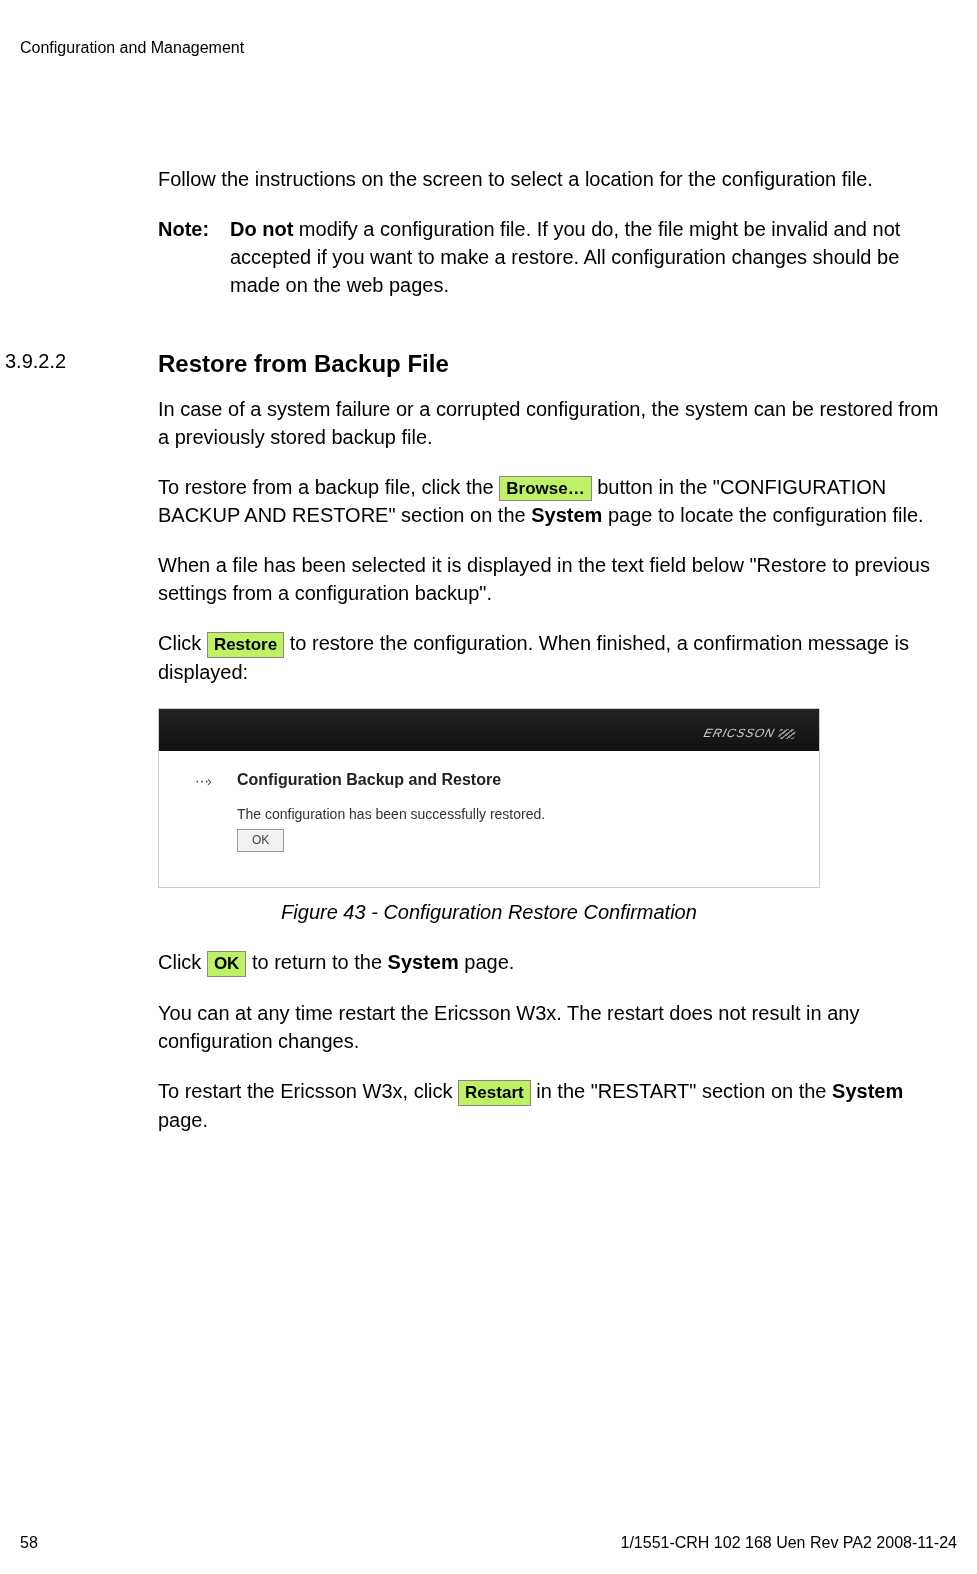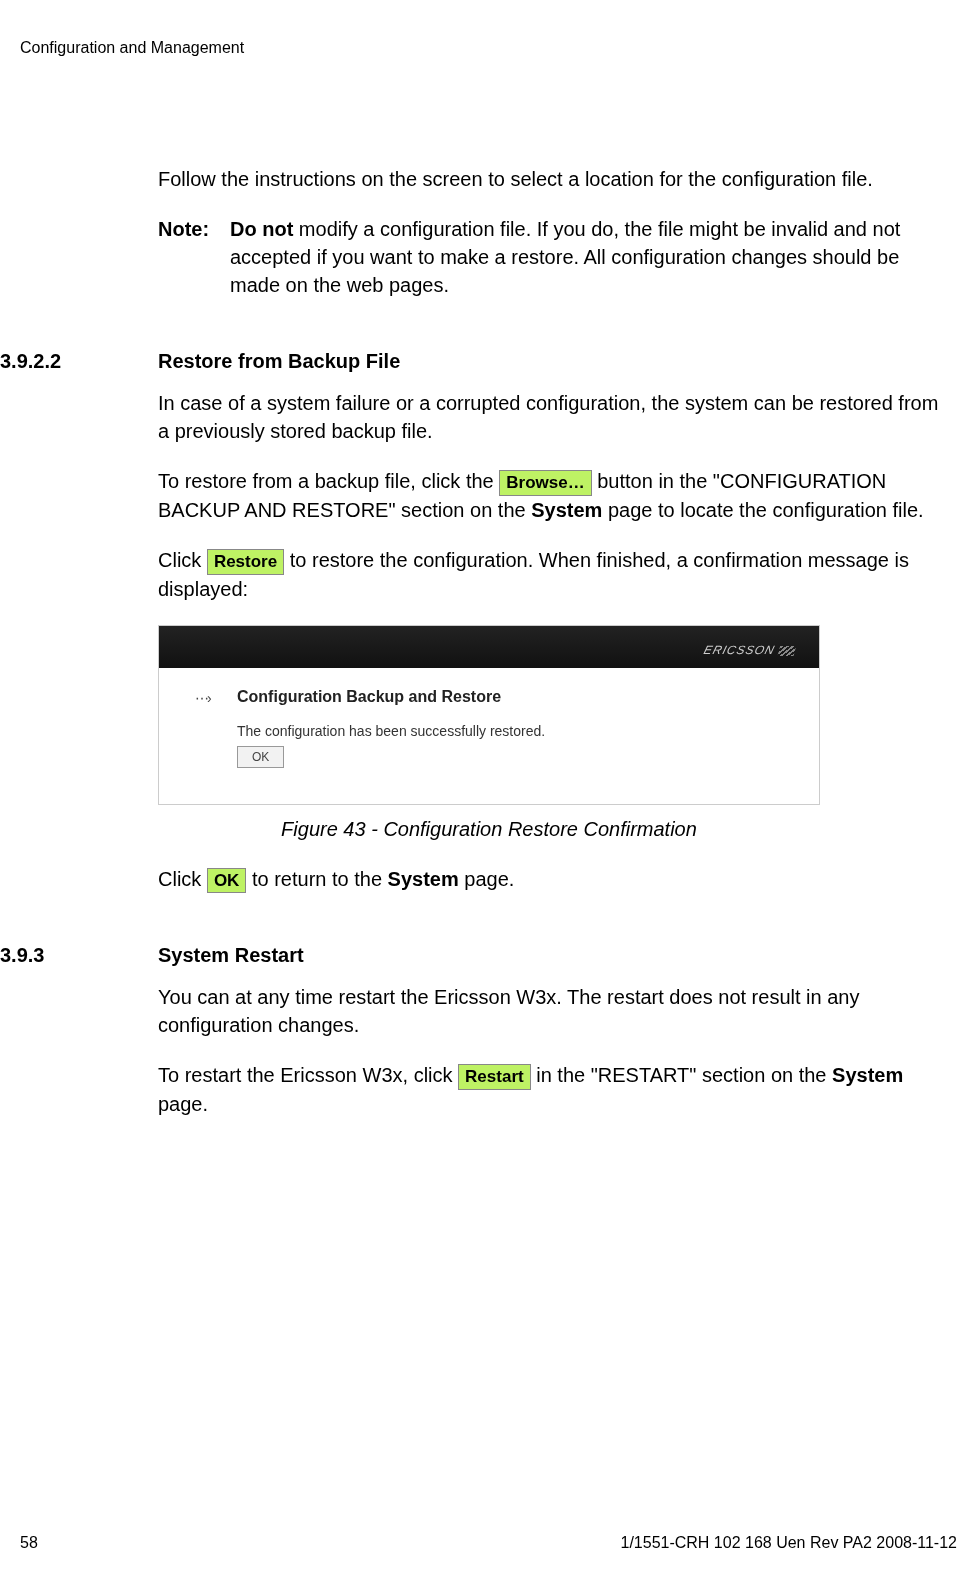--- a/index.html
+++ b/index.html
@@ -39,27 +39,28 @@
     .note-body { flex: 1; }
     .section-row {
       display: flex;
       align-items: baseline;
       margin-top: 48px;
       margin-bottom: 14px;
     }
     .section-num {
       position: absolute;
       left: -158px;
-      font-weight: bold;
+      font-weight: normal;
       font-size: 20px;
       width: 140px;
+      padding-left: 5px;
     }
     .section-title {
       font-weight: bold;
-      font-size: 20px;
+      font-size: 24px;
     }
     .btn {
       display: inline-block;
       background: #bef264;
       border: 1px solid #888;
       padding: 0 6px;
       font-weight: bold;
       font-size: 17px;
       vertical-align: baseline;
     }
@@ -170,20 +171,21 @@
     <div class="section-num">3.9.2.2</div>
     <div class="section-title">Restore from Backup File</div>
   </div>
 
   <div class="para">In case of a system failure or a corrupted configuration, the system can be restored from a previously stored backup file.</div>
 
   <div class="para">
     <span>To restore from a backup file, click the </span><span class="btn">Browse…</span><span> button in the "CONFIGURATION BACKUP AND RESTORE" section on the </span><span class="bold">System</span><span> page to locate the configuration file.</span>
   </div>
 
+  <div class="para">When a file has been selected it is displayed in the text field below "Restore to previous settings from a configuration backup".</div>
 
   <div class="para">
     <span>Click </span><span class="btn">Restore</span><span> to restore the configuration. When finished, a confirmation message is displayed:</span>
   </div>
 
   <div class="screenshot">
     <div class="ss-topbar">
       <span class="ss-ericsson">ERICSSON</span>
     </div>
     <div class="ss-arrow">⋯›</div>
@@ -191,30 +193,26 @@
     <div class="ss-msg">The configuration has been successfully restored.</div>
     <div class="ss-ok">OK</div>
   </div>
 
   <div class="figure-caption">Figure 43 - Configuration Restore Confirmation</div>
 
   <div class="para">
     <span>Click </span><span class="btn">OK</span><span> to return to the </span><span class="bold">System</span><span> page.</span>
   </div>
 
-  <div class="section-row">
-    <div class="section-num">3.9.3</div>
-    <div class="section-title">System Restart</div>
-  </div>
 
   <div class="para">You can at any time restart the Ericsson W3x. The restart does not result in any configuration changes.</div>
 
   <div class="para">
     <span>To restart the Ericsson W3x, click </span><span class="btn">Restart</span><span> in the "RESTART" section on the </span><span class="bold">System</span><span> page.</span>
   </div>
 
 
 </div>
 
 <div class="footer">
   <span>58</span>
-  <span>1/1551-CRH 102 168 Uen Rev PA2  2008-11-12</span>
+  <span>1/1551-CRH 102 168 Uen Rev PA2  2008-11-24</span>
 </div>
 
 </body></html>

